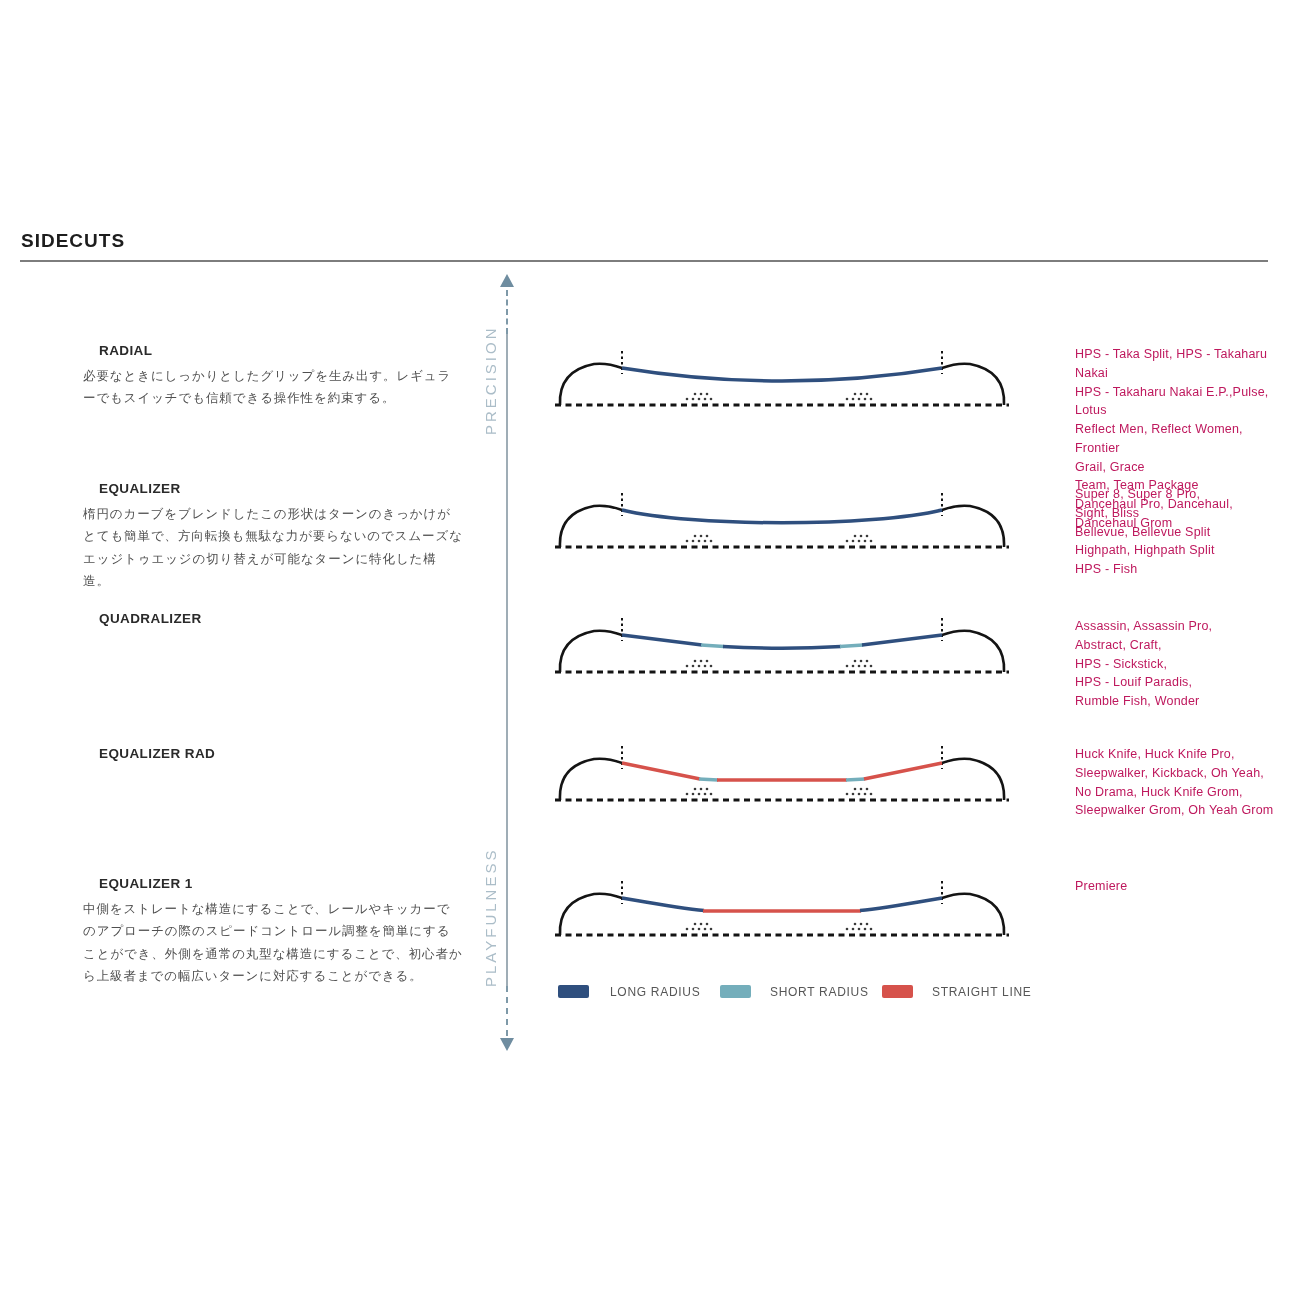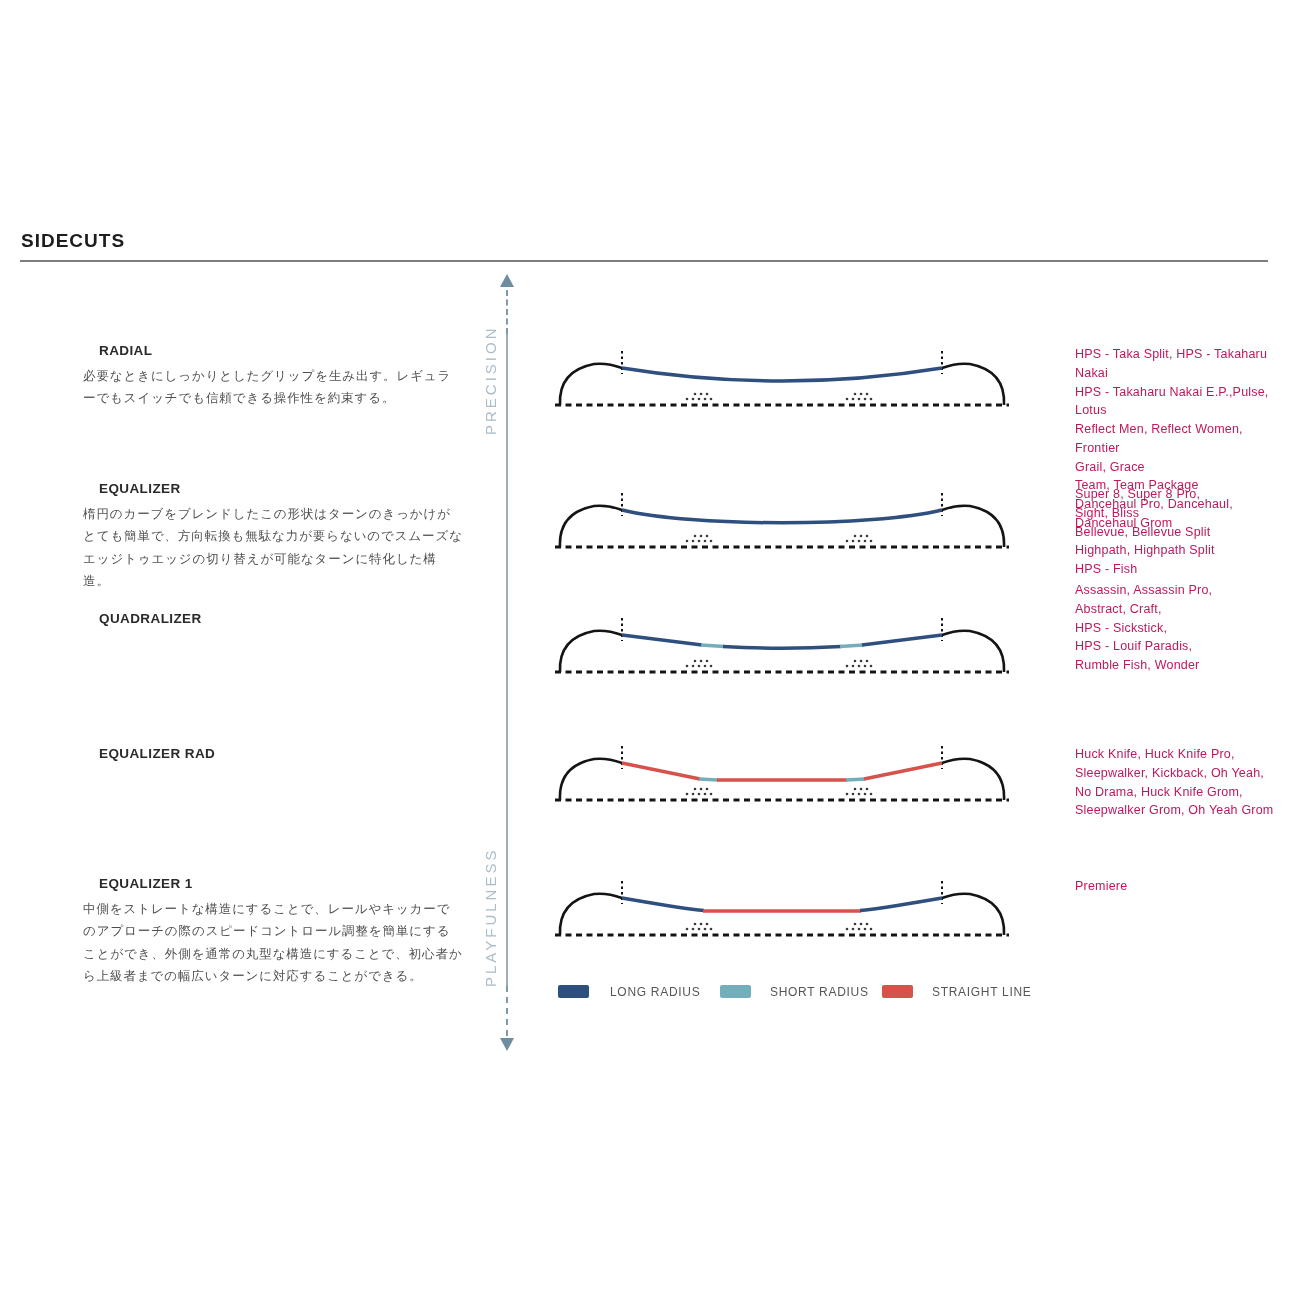--- a/index.html
+++ b/index.html
@@ -172,21 +172,21 @@
     <circle class="insert" cx="295" cy="58" r="1.3"></circle>
       <circle class="insert" cx="301" cy="58" r="1.3"></circle>
       <circle class="insert" cx="307" cy="58" r="1.3"></circle>
       <circle class="insert" cx="313" cy="58" r="1.3"></circle>
       <circle class="insert" cx="319" cy="58" r="1.3"></circle>
     <circle class="insert" cx="303" cy="53" r="1.3"></circle>
       <circle class="insert" cx="309" cy="53" r="1.3"></circle>
       <circle class="insert" cx="315" cy="53" r="1.3"></circle>
   </g>
 </svg>
-<div class="models" style="top:581px">Assassin, Assassin Pro,
+<div class="models" style="top:617px">Assassin, Assassin Pro,
 Abstract, Craft,
 HPS - Sickstick,
 HPS - Louif Paradis,
 Rumble Fish, Wonder</div>
 
 <div class="sec-text" style="top:746px">
   <h3 class="sec-title">EQUALIZER RAD</h3>
 </div>
 <svg class="board" style="top:736px" viewBox="0 0 460 78">
   <line class="baseline" x1="3" y1="64" x2="457" y2="64"></line>

